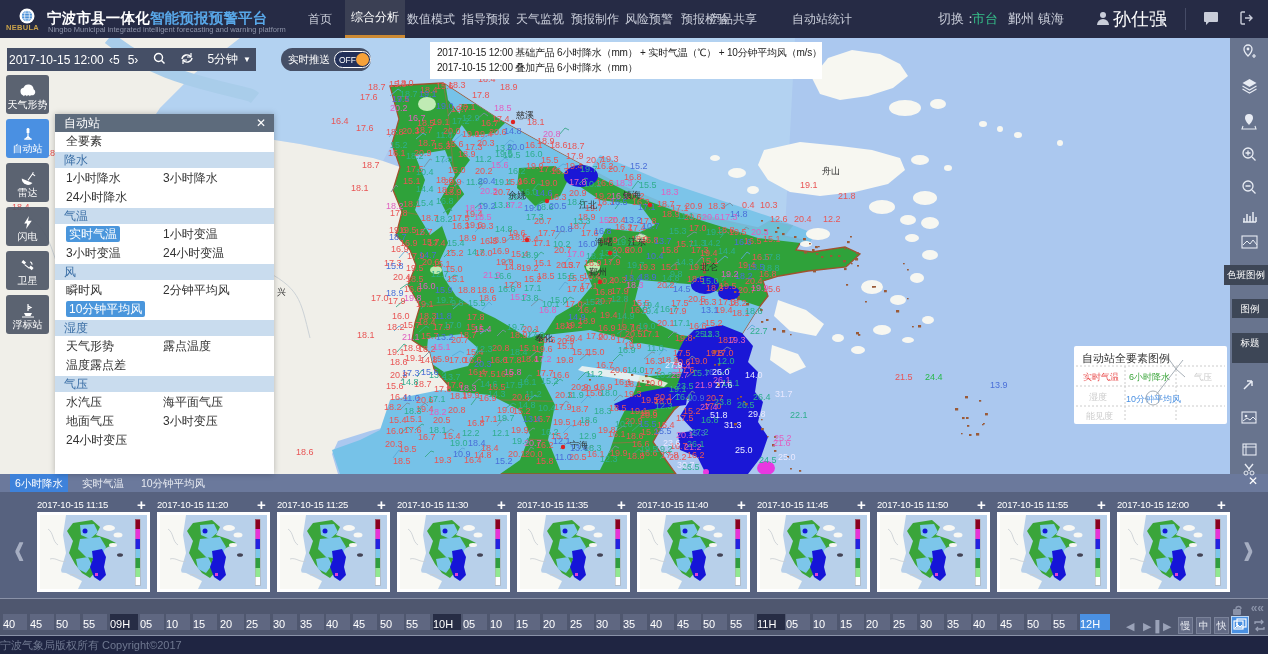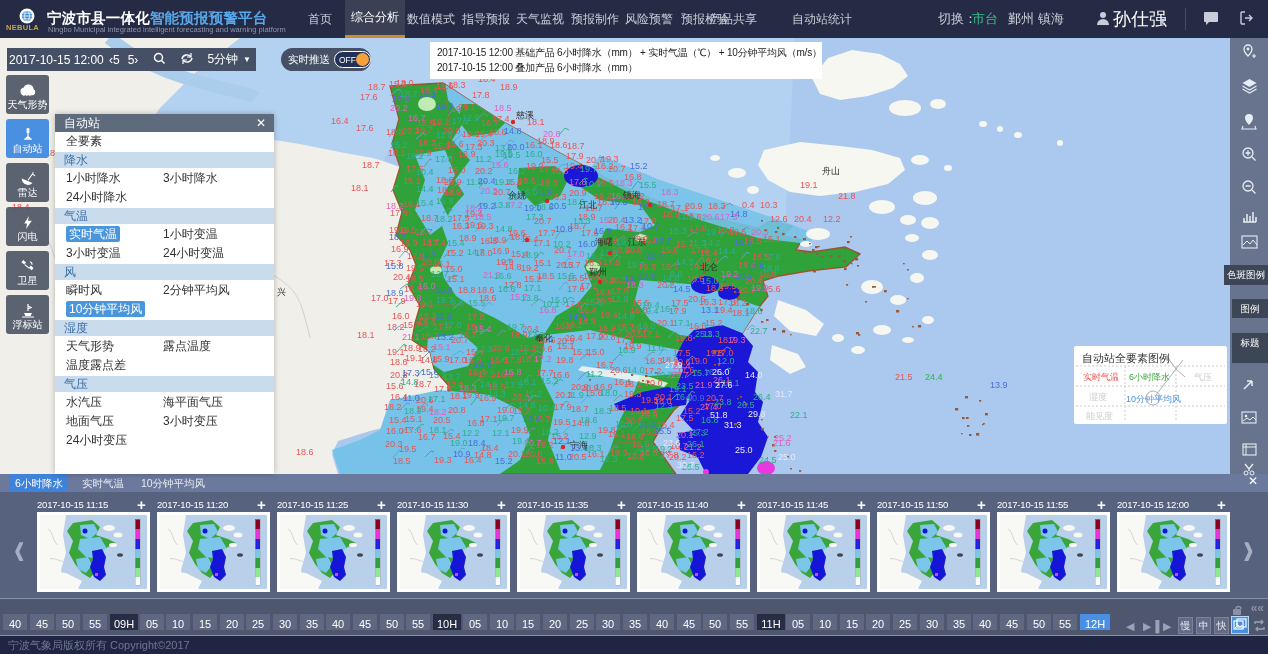--- a/index.html
+++ b/index.html
@@ -50,24 +50,24 @@
 .stab{position:absolute;top:0;height:18px;line-height:18px;color:#e8ebf2;font-size:10.5px;text-align:center;white-space:nowrap}
 .stab.act{background:#3e82da;color:#fff}
 #stabs .x{position:absolute;right:10px;top:0;color:#fff;font-size:12px}
 .cell{position:absolute;top:18px;width:120px;height:106px}
 .cell .ts{position:absolute;left:0px;top:7px;color:#fff;font-size:9.5px;letter-spacing:-0.2px}
 .cell .plus{position:absolute;left:100px;top:4px;color:#fff;font-size:15px;font-weight:bold}
 .cell .thumb{position:absolute;left:0;top:20px;width:113px;height:80px;background:#fff;padding:3px}
 .arrow{position:absolute;color:#a6aec2;font-size:32px;font-weight:bold;top:56px;transform:scaleY(1.5);font-family:"Liberation Sans",sans-serif}
 
 #tline{position:absolute;left:0;top:598px;width:1268px;height:38px;background:#4f576f;border-top:1px solid #8a92a8;border-bottom:1px solid #8a92a8}
-.tc{position:absolute;top:15px;height:16px;line-height:20px;background:#5f6781;color:#fff;font-size:11px;text-align:center}
+.tc{position:absolute;top:15px;height:16px;line-height:20px;background:#5f6781;color:#fff;font-size:11px;text-align:left}
 .tc.hour{background:#272d45}
 .tc.cur{background:#4a90e2}
-#footer{position:absolute;left:0;top:638px;width:1268px;height:16px;background:#1f2542;color:#6f7890;font-size:11px;line-height:15px;padding-left:8px}
+#footer{position:absolute;left:0;top:638px;width:1268px;height:16px;background:#1f2542;color:#6f7890;font-size:11px;line-height:15px;}
 </style></head><body>
 <div id="app">
 <div id="map" style="position:absolute;left:0;top:38px;width:1268px;height:436px;overflow:hidden">
       <svg width="1268" height="436" viewBox="0 0 1268 436" style="position:absolute;left:0;top:0">
         <style>text{font-family:"Liberation Sans",sans-serif;font-size:9px}.pl{font-size:11px;fill:#2e2e2e}</style>
         <rect width="1268" height="436" fill="#abc8ef"></rect>
         <polygon points="148,88 230,95 300,106 345,115 373,120 383,123 392,106 399,81 390,48 443,45 500,82 560,115 620,147 680,172 735,185 758,190 785,192 795,0 240,0 195,35 160,70" fill="#b3d2f1"></polygon>
         <polygon points="0,0 240,0 195,35 160,70 148,88 230,95 300,106 345,115 373,120 383,123 400,129 393,152 402,174 396,197 410,212 416,227 408,247 420,268 415,285 412,302 430,314 434,331 448,347 446,362 430,375 402,385 370,393 338,403 332,416 338,436 0,436" fill="#f0efe9"></polygon>
         <path d="M109,0 C148,32 190,42 222,50 S250,56 255,60" fill="none" stroke="#a9cdea" stroke-width="13"></path>
         <path d="M150,92 C130,120 142,150 120,180 S132,230 110,260 C100,290 117,320 95,350 S80,400 72,436" fill="none" stroke="#a9cdea" stroke-width="7"></path>

